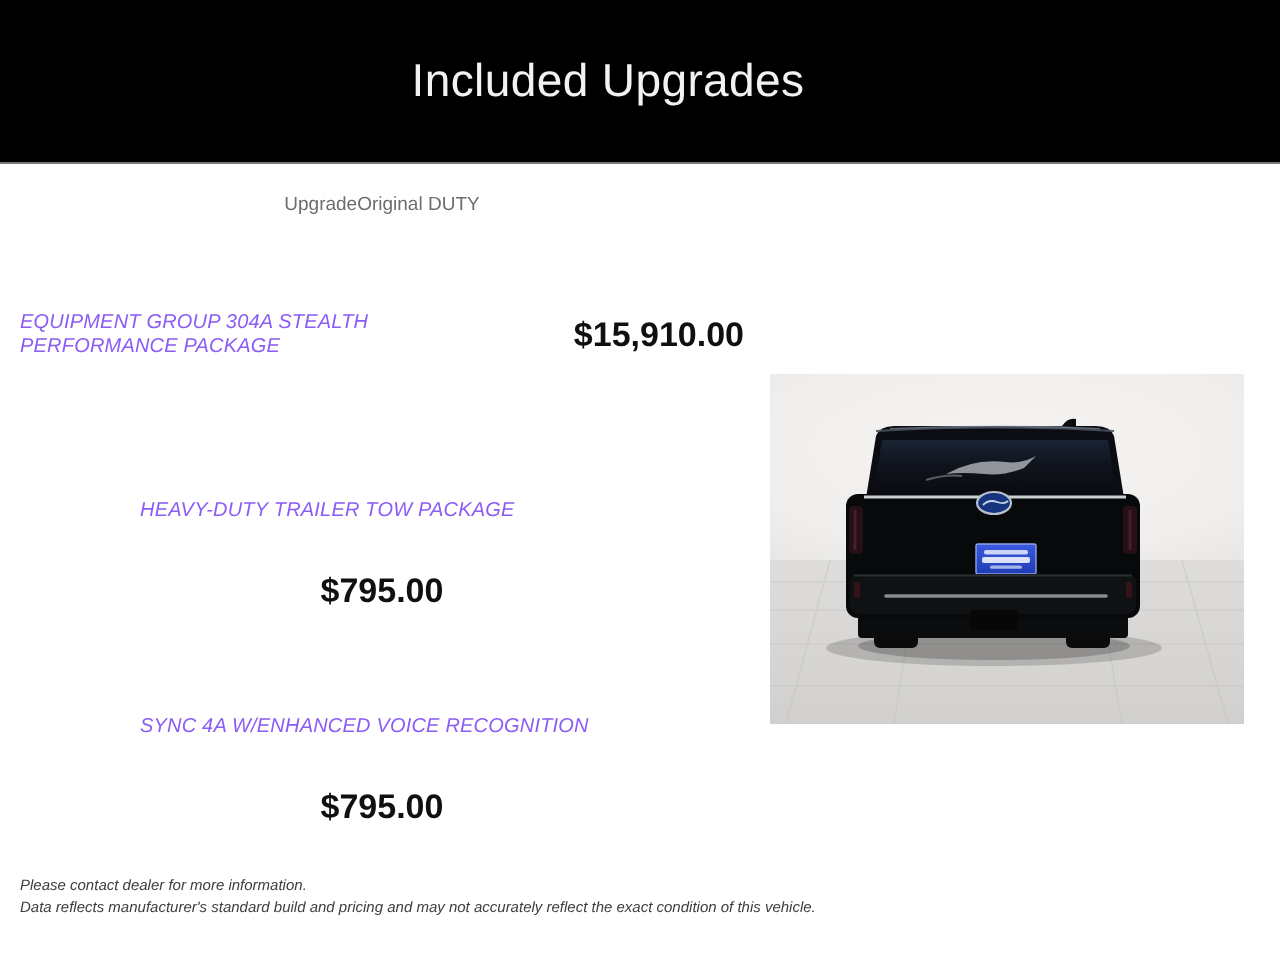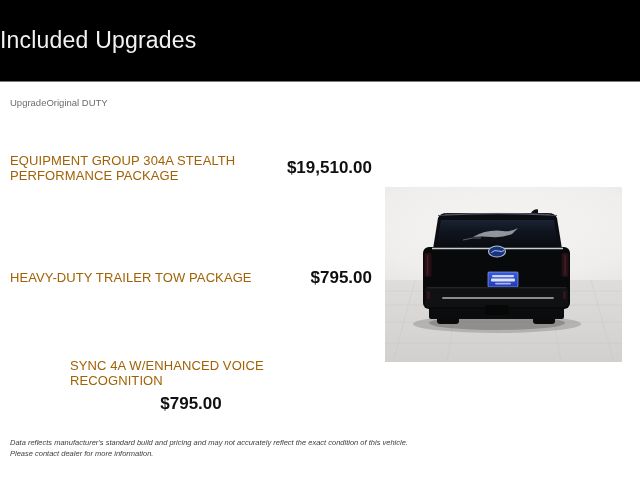--- a/index.html
+++ b/index.html
@@ -6,44 +6,44 @@
   body{
     width:640px;height:480px;
     background:#ffffff;
     font-family:"Liberation Sans",sans-serif;
     position:relative;overflow:hidden;
   }
   
   .topbar{
     position:absolute;top:0;left:0;width:640px;height:82px;
     background:#000000;border-bottom:1px solid #7a7a7a;
-    display:flex;align-items:center;justify-content:flex-start;
+    display:flex;align-items:center;justify-content:center;
     box-sizing:border-box;padding-right:32px;
   }
   .topbar .title{
     color:#f2f2f2;font-size:23px;font-weight:400;letter-spacing:.2px;margin:0;
   }
   
   .colheads{
     position:absolute;top:97px;left:10px;width:362px;
-    display:flex;justify-content:flex-start;
+    display:flex;justify-content:center;
     font-size:9.5px;color:#6d6d6d;
   }
   .trow{
     position:absolute;left:10px;width:362px;height:56px;
     display:flex;align-items:center;justify-content:space-between;
   }
   .trow .tname{
-    font-size:13px;color:#a16207;width:242px;line-height:1.18;letter-spacing:.1px;
+    font-size:10px;color:#8b5cf6;width:242px;line-height:1.18;letter-spacing:.1px;font-style:italic;
   }
   .trow .tprice{
     font-size:17px;font-weight:700;color:#101010;white-space:nowrap;
   }
   .row-0{top:140px;}
-  .row-1{top:250px;}
+  .row-1{top:250px;flex-direction:column;}
   .row-2{top:358px;flex-direction:column;}
   
   .photo{
     position:absolute;left:385px;top:187px;width:237px;height:175px;margin:0;
   }
   .photo svg{display:block;}
   
   .disclaimer{
     position:absolute;left:10px;top:438px;width:400px;
     font-size:7.5px;font-style:italic;color:#3d3d3d;line-height:1.45;
@@ -58,21 +58,21 @@
     <h1 class="title">Included Upgrades</h1>
   </header>
 
   <div class="colheads">
     <span>Upgrade</span>
     <span>Original DUTY</span>
   </div>
 
   <div class="trow row-0">
     <span class="tname">EQUIPMENT GROUP 304A STEALTH PERFORMANCE PACKAGE</span>
-    <span class="tprice">$19,510.00</span>
+    <span class="tprice">$15,910.00</span>
   </div>
   <div class="trow row-1">
     <span class="tname">HEAVY-DUTY TRAILER TOW PACKAGE</span>
     <span class="tprice">$795.00</span>
   </div>
   <div class="trow row-2">
     <span class="tname">SYNC 4A W/ENHANCED VOICE RECOGNITION</span>
     <span class="tprice">$795.00</span>
   </div>
 
@@ -158,17 +158,17 @@
         <path d="M58,111 L168,111" stroke="#9fa2a5" stroke-width="1.8" stroke-linecap="round" opacity="0.85"></path>
         <rect x="42" y="104" width="3" height="8" rx="1" fill="#3a151a" opacity="0.85"></rect>
         <rect x="178" y="104" width="3" height="8" rx="1" fill="#3a151a" opacity="0.85"></rect>
 
         <rect x="100" y="118" width="24" height="10" rx="2" fill="#070708"></rect>
       </g>
     </svg>
   </figure>
 
   <footer class="disclaimer">
+    <div>Please contact dealer for more information.</div>
     <div>Data reflects manufacturer's standard build and pricing and may not accurately reflect the exact condition of this vehicle.</div>
-    <div>Please contact dealer for more information.</div>
   </footer>
 
 </div>
 
 </body></html>

